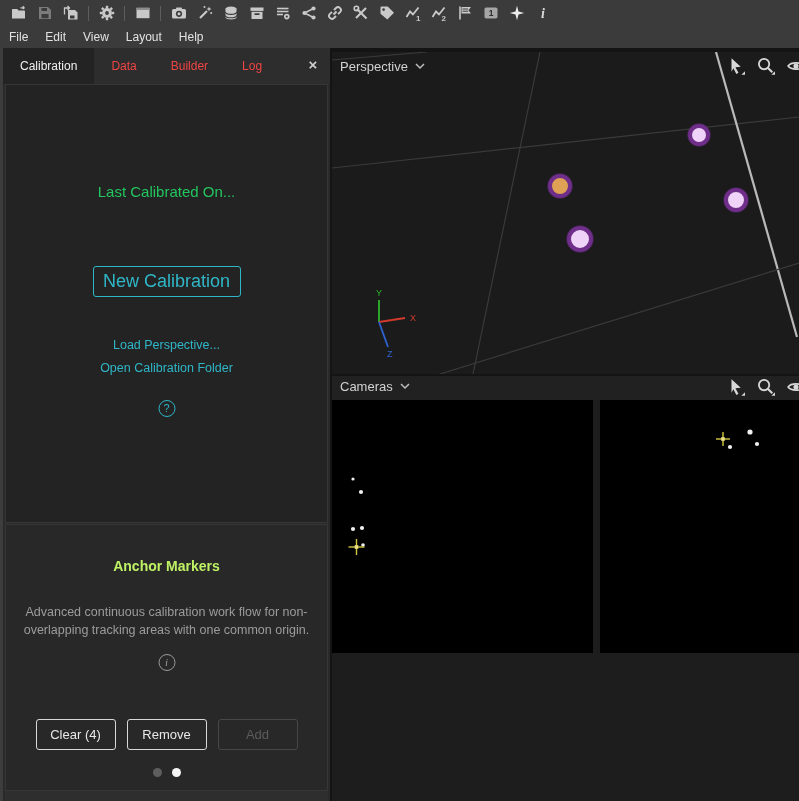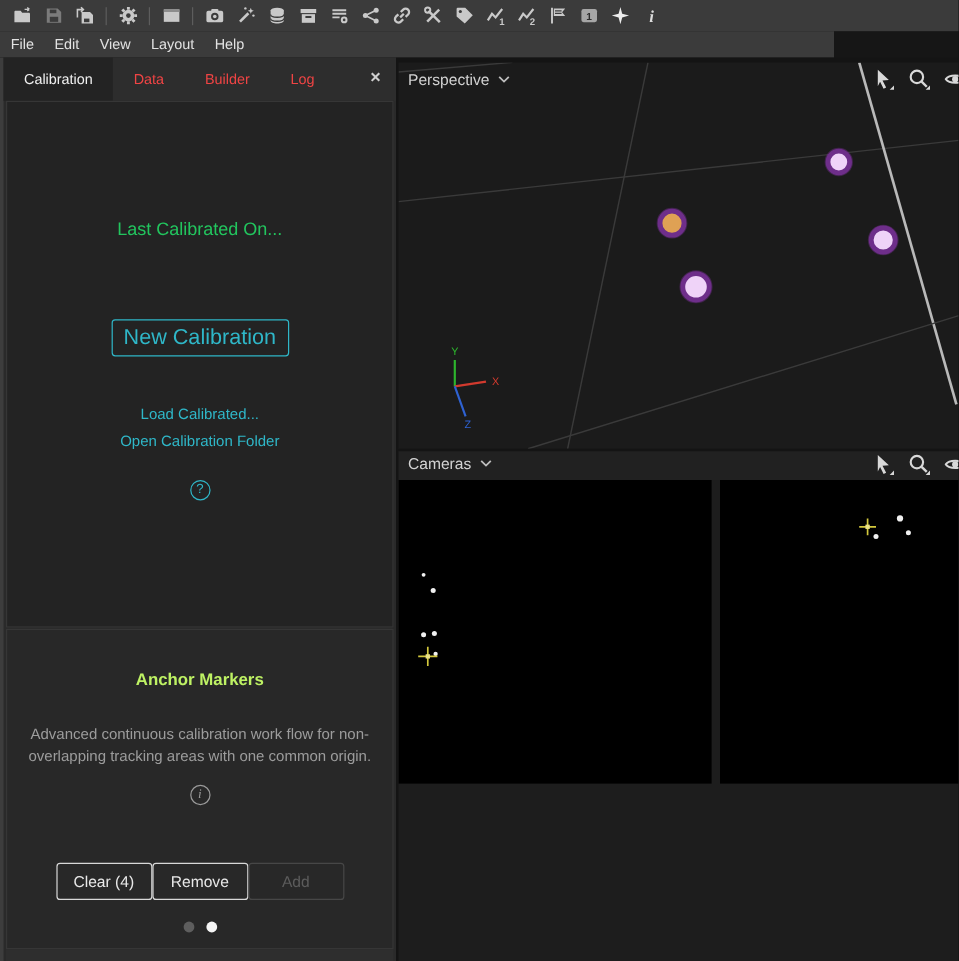--- a/index.html
+++ b/index.html
@@ -7,21 +7,21 @@
        font-family:"Liberation Sans",sans-serif;background:#161616;}
 
   
   .toolbar{position:absolute;left:0;top:0;width:799px;height:26px;background:#3b3b3b;
            display:flex;align-items:center;padding-left:6px;box-sizing:border-box;gap:1px;}
   .tb-icon{width:25px;height:22px;display:flex;align-items:center;justify-content:center;flex:0 0 auto;}
   .tb-icon.disabled{opacity:.45;}
   .tb-sep{width:1px;height:15px;background:#5d5d5d;margin:0 4px;flex:0 0 auto;}
 
   
-  .menubar{position:absolute;left:0;top:26px;width:695px;height:22px;background:#3b3b3b;
+  .menubar{position:absolute;left:0;top:26px;width:799px;height:22px;background:#3b3b3b;
            display:flex;align-items:center;gap:17px;padding-left:9px;box-sizing:border-box;}
   .menu-item{font-size:12px;color:#e2e2e2;cursor:default;}
 
   
   .left-panel{position:absolute;left:0;top:48px;width:330px;height:753px;background:#2a2a2a;
               border-left:3px solid #3d3d3d;box-sizing:border-box;}
   .tabbar{position:absolute;left:0;top:0;right:0;height:36px;background:#2d2d2d;display:flex;align-items:stretch;}
   .tab{display:flex;align-items:center;padding:0 17px;font-size:12px;color:#ef4444;cursor:default;}
   .tab.active{background:#232323;color:#f0f0f0;}
   .panel-close{position:absolute;right:9px;top:9px;width:16px;height:16px;color:#cfcfcf;
@@ -42,21 +42,21 @@
   .circ{position:absolute;left:50%;transform:translateX(-50%);width:17px;height:17px;border-radius:50%;
         text-align:center;box-sizing:border-box;}
   .help-circ{top:315px;border:1.4px solid var(--accent);color:var(--accent);
              font-size:11px;line-height:14px;}
   .info-circ{top:129px;border:1.4px solid #9a9a9a;color:#9a9a9a;font-size:11px;line-height:14px;
              font-style:italic;font-family:"Liberation Serif",serif;}
 
   .am-title{top:33px;font-size:14px;font-weight:bold;color:#bef264;}
   .am-desc{top:78px;left:50%;transform:translateX(-50%);position:absolute;width:298px;text-align:center;
            font-size:12.5px;color:#9c9c9c;line-height:18px;}
-  .am-buttons{position:absolute;left:0;right:0;top:194px;display:flex;justify-content:center;}
+  .am-buttons{position:absolute;left:0;right:0;top:194px;display:flex;justify-content:center;gap:11px;}
   .am-btn{width:80px;height:31px;background:transparent;border:1px solid #d8d8d8;border-radius:3px;
           color:#e8e8e8;font-size:13px;font-family:inherit;cursor:default;}
   .am-btn.disabled{border-color:#474747;color:#5c5c5c;}
   .dots{position:absolute;left:0;right:0;top:243px;display:flex;justify-content:center;gap:10px;}
   .dot{width:9px;height:9px;border-radius:50%;background:#5e5e5e;}
   .dot.active{background:#f5f5f5;}
   .panel-bottom{position:absolute;left:2px;right:2px;top:743px;height:10px;background:#2e2e2e;}
 
   
   .right-bg{position:absolute;left:330px;top:48px;width:469px;height:753px;background:#141414;}
@@ -249,21 +249,21 @@
         <div class="tab">Data</div>
         <div class="tab">Builder</div>
         <div class="tab">Log</div>
       </div>
     <div class="panel-close">×</div>
 
     <div class="card card1">
       <div class="c-center lc-title">Last Calibrated On...</div>
       <button class="btn-newcal">New Calibration</button>
       <div class="lc-links" id="cal-links">
-          <div class="link">Load Calibrated...</div>
+          <div class="link">Load Perspective...</div>
           <div class="link">Open Calibration Folder</div>
         </div>
       <div class="circ help-circ">?</div>
     </div>
 
     <div class="card card2">
       <div class="c-center am-title">Anchor Markers</div>
       <div class="am-desc">Advanced continuous calibration work flow for non-overlapping tracking areas with one common origin.</div>
       <div class="circ info-circ">i</div>
       <div class="am-buttons" id="am-buttons">

